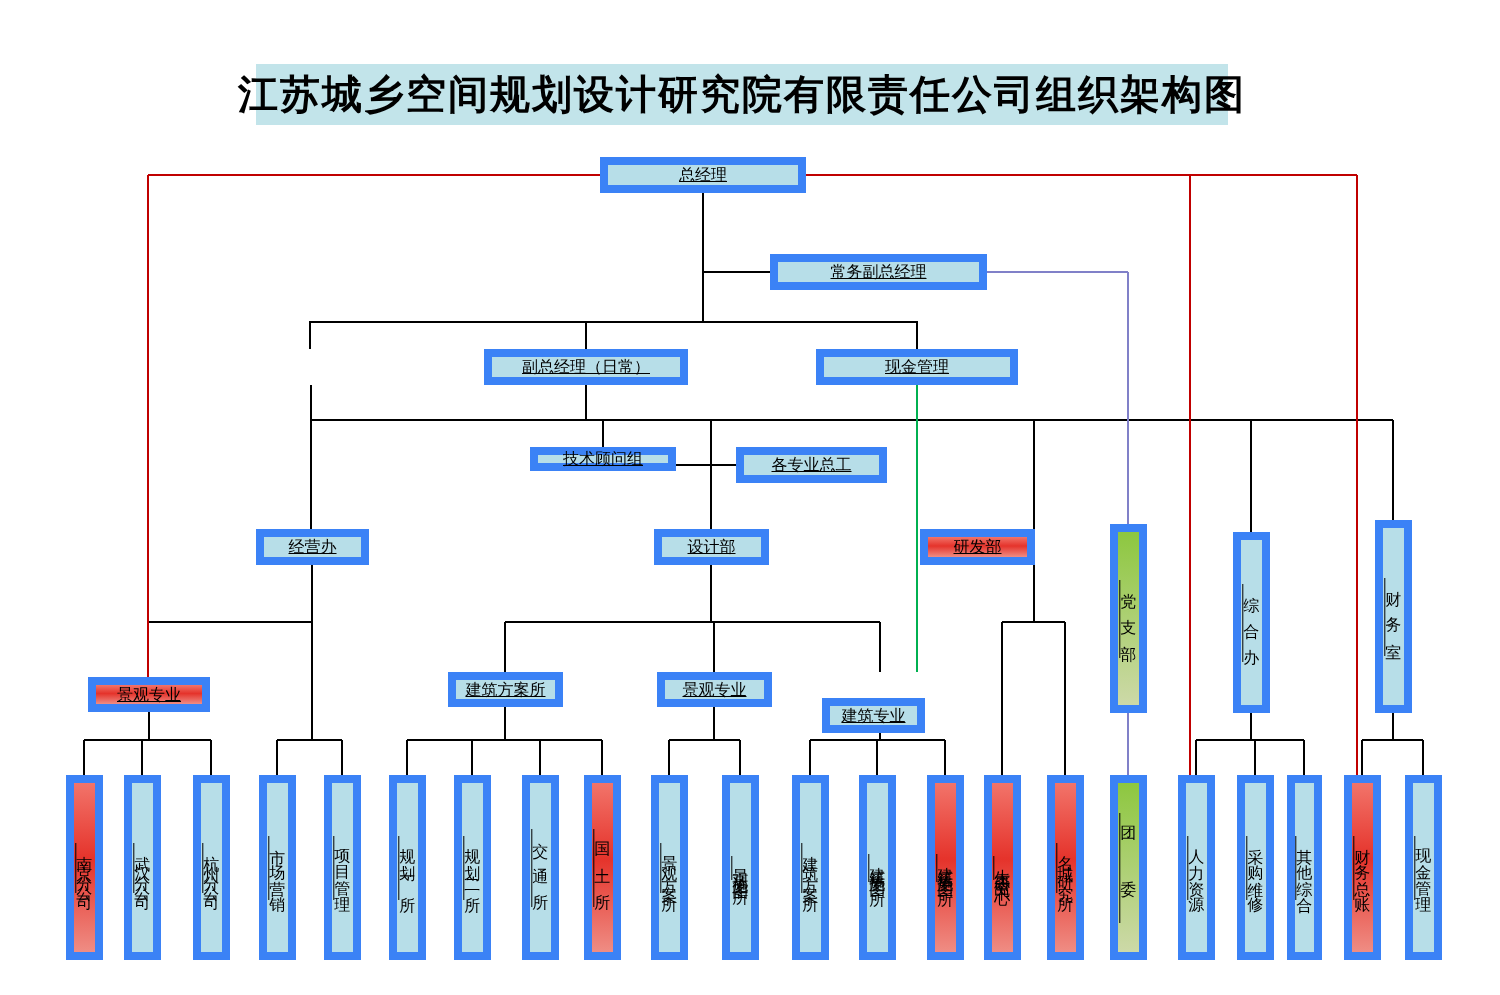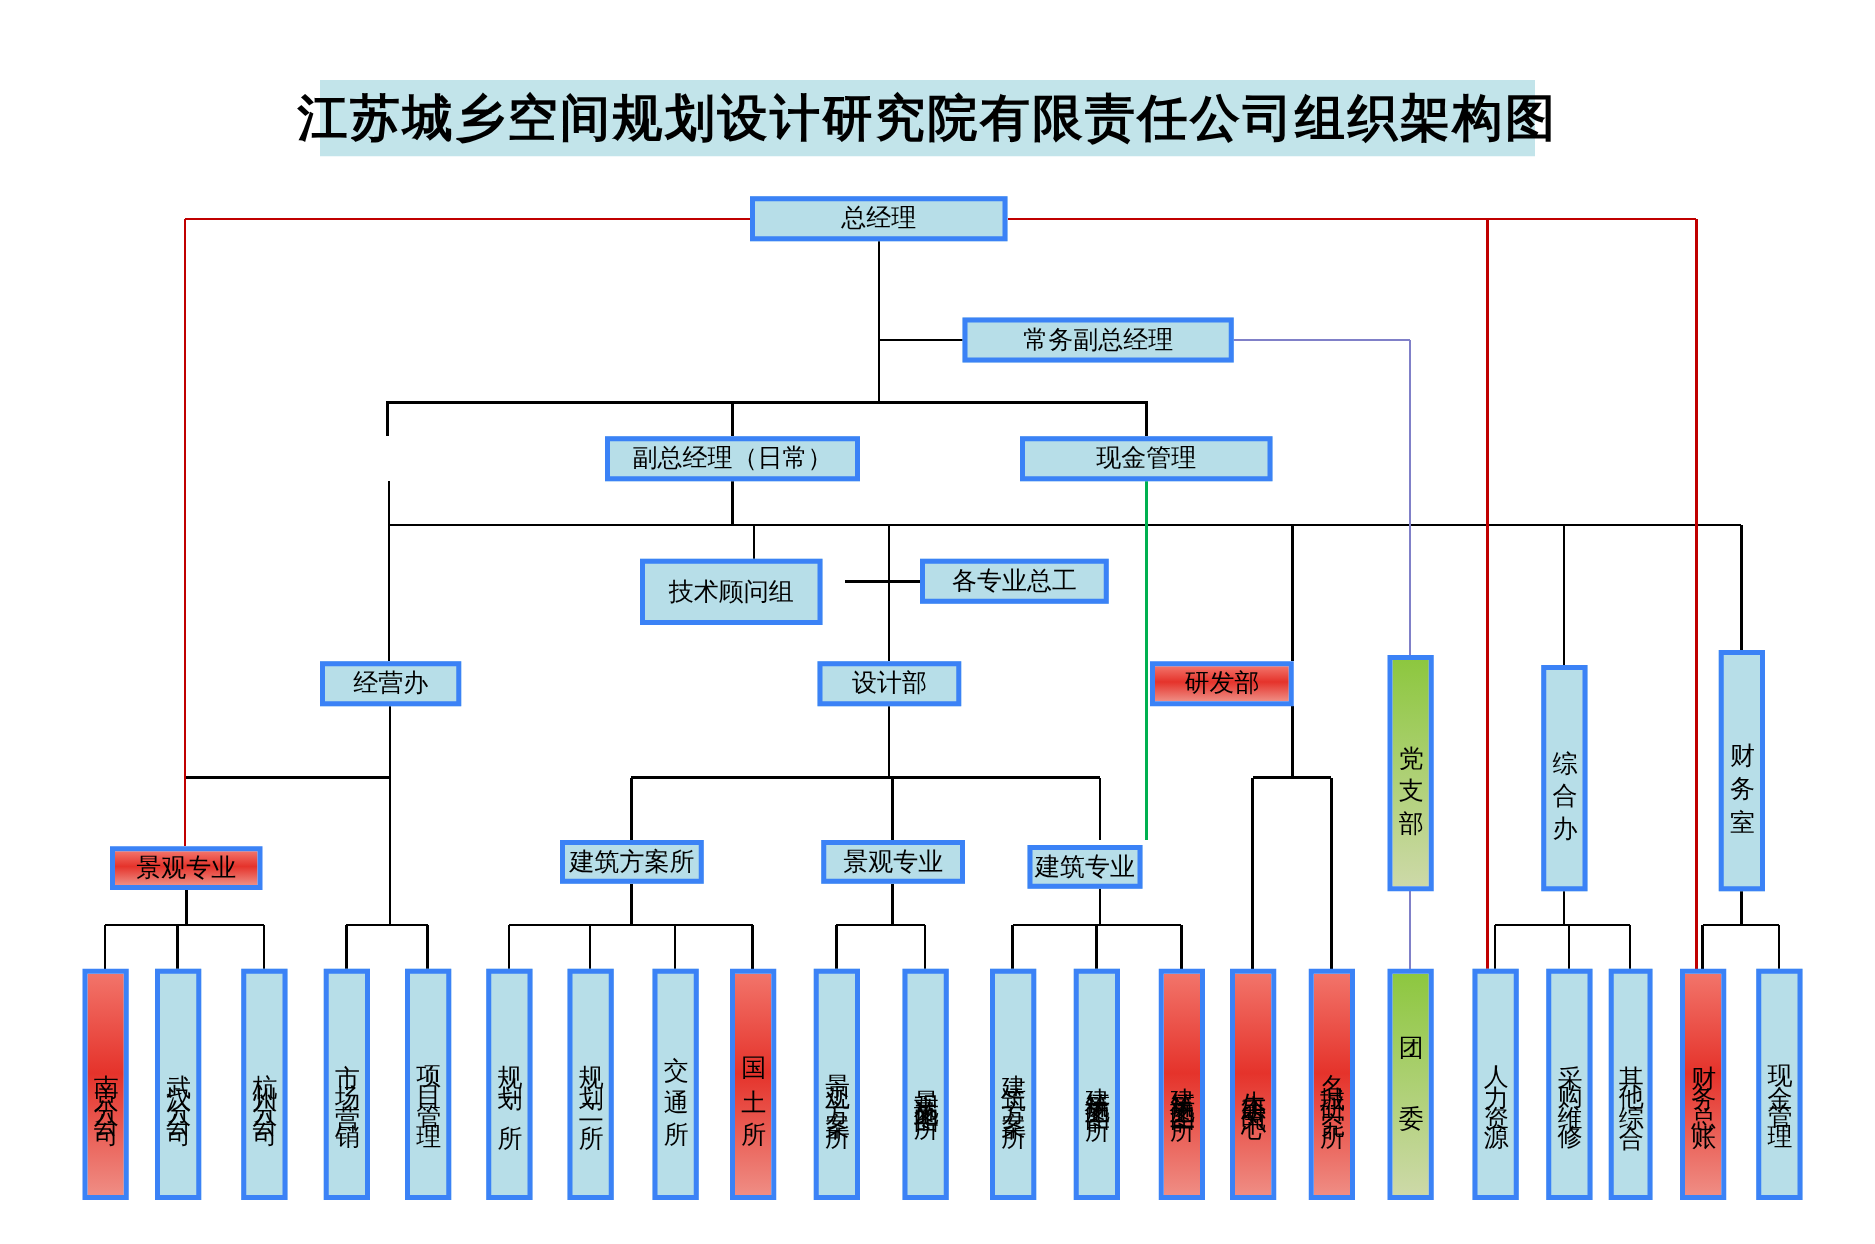--- a/index.html
+++ b/index.html
@@ -7,22 +7,23 @@
   body { font-family:"Liberation Serif","DejaVu Serif",serif; }
   .canvas { position:relative; width:1500px; height:995px; background:#ffffff; overflow:hidden; }
   svg.lines { position:absolute; left:0; top:0; width:1500px; height:995px; }
   .chart-title {
     position:absolute; left:256px; top:64px; width:972px; height:61px;
     background:#c2e4ea; display:flex; align-items:center; justify-content:center;
     font-size:40px; font-weight:bold; color:#000; letter-spacing:2px; white-space:nowrap;
   }
   .box {
     position:absolute; display:flex; align-items:center; justify-content:center;
-    font-size:20px; color:#000; text-align:center; border:4px solid #3b82f6;
+    font-size:16px; color:#000; text-align:center; border:8px solid #3b82f6;
     line-height:1.1;
+    text-decoration:underline;
   }
   .blue  { background:#b7dee8; }
   .red   { background:linear-gradient(180deg,#f2746a 0%, #e5332b 45%, #ef8d84 100%); }
   .green { background:linear-gradient(180deg,#8dc73f 0%, #cdd9a8 100%); }
   .vtext {
     writing-mode:vertical-rl; text-orientation:upright;
     display:block;
   }
   .ls-xs .vtext { letter-spacing:4px; }
   .ls-sm .vtext { letter-spacing:10px; }
@@ -113,40 +114,40 @@
     </g>
   </svg>
 
   <div class="chart-title">江苏城乡空间规划设计研究院有限责任公司组织架构图</div>
 
   <div class="box blue" style="left:600px;top:157px;width:206px;height:36px">总经理</div>
   <div class="box blue" style="left:770px;top:254px;width:217px;height:36px">常务副总经理</div>
   <div class="box blue" style="left:484px;top:349px;width:204px;height:36px">副总经理（日常）</div>
   <div class="box blue" style="left:816px;top:349px;width:202px;height:36px">现金管理</div>
 
-  <div class="box blue" style="left:512px;top:447px;width:146px;height:53px">技术顾问组</div>
+  <div class="box blue" style="left:530px;top:447px;width:146px;height:24px">技术顾问组</div>
   <div class="box blue" style="left:736px;top:447px;width:151px;height:36px">各专业总工</div>
 
   <div class="box blue" style="left:256px;top:529px;width:113px;height:36px">经营办</div>
   <div class="box blue" style="left:654px;top:529px;width:115px;height:36px">设计部</div>
   <div class="box red" style="left:920px;top:529px;width:115px;height:36px">研发部</div>
   <div class="box green ls-lg" style="left:1110px;top:524px;width:37px;height:189px">
       <span class="vtext">党支部</span>
     </div>
   <div class="box blue ls-lg" style="left:1233px;top:532px;width:37px;height:181px">
       <span class="vtext">综合办</span>
     </div>
   <div class="box blue ls-lg" style="left:1375px;top:520px;width:37px;height:193px">
       <span class="vtext">财务室</span>
     </div>
 
   <div class="box red" style="left:88px;top:677px;width:122px;height:35px">景观专业</div>
   <div class="box blue" style="left:448px;top:672px;width:115px;height:35px">建筑方案所</div>
   <div class="box blue" style="left:657px;top:672px;width:115px;height:35px">景观专业</div>
-  <div class="box blue" style="left:822px;top:676px;width:92px;height:35px">建筑专业</div>
+  <div class="box blue" style="left:822px;top:698px;width:103px;height:35px">建筑专业</div>
 
   <div class="box red ls-sm" style="left:66px;top:775px;width:37px;height:185px">
       <span class="vtext">南京分公司</span>
     </div>
   <div class="box blue ls-sm" style="left:124px;top:775px;width:37px;height:185px">
       <span class="vtext">武汉分公司</span>
     </div>
   <div class="box blue ls-sm" style="left:193px;top:775px;width:37px;height:185px">
       <span class="vtext">杭州分公司</span>
     </div>

